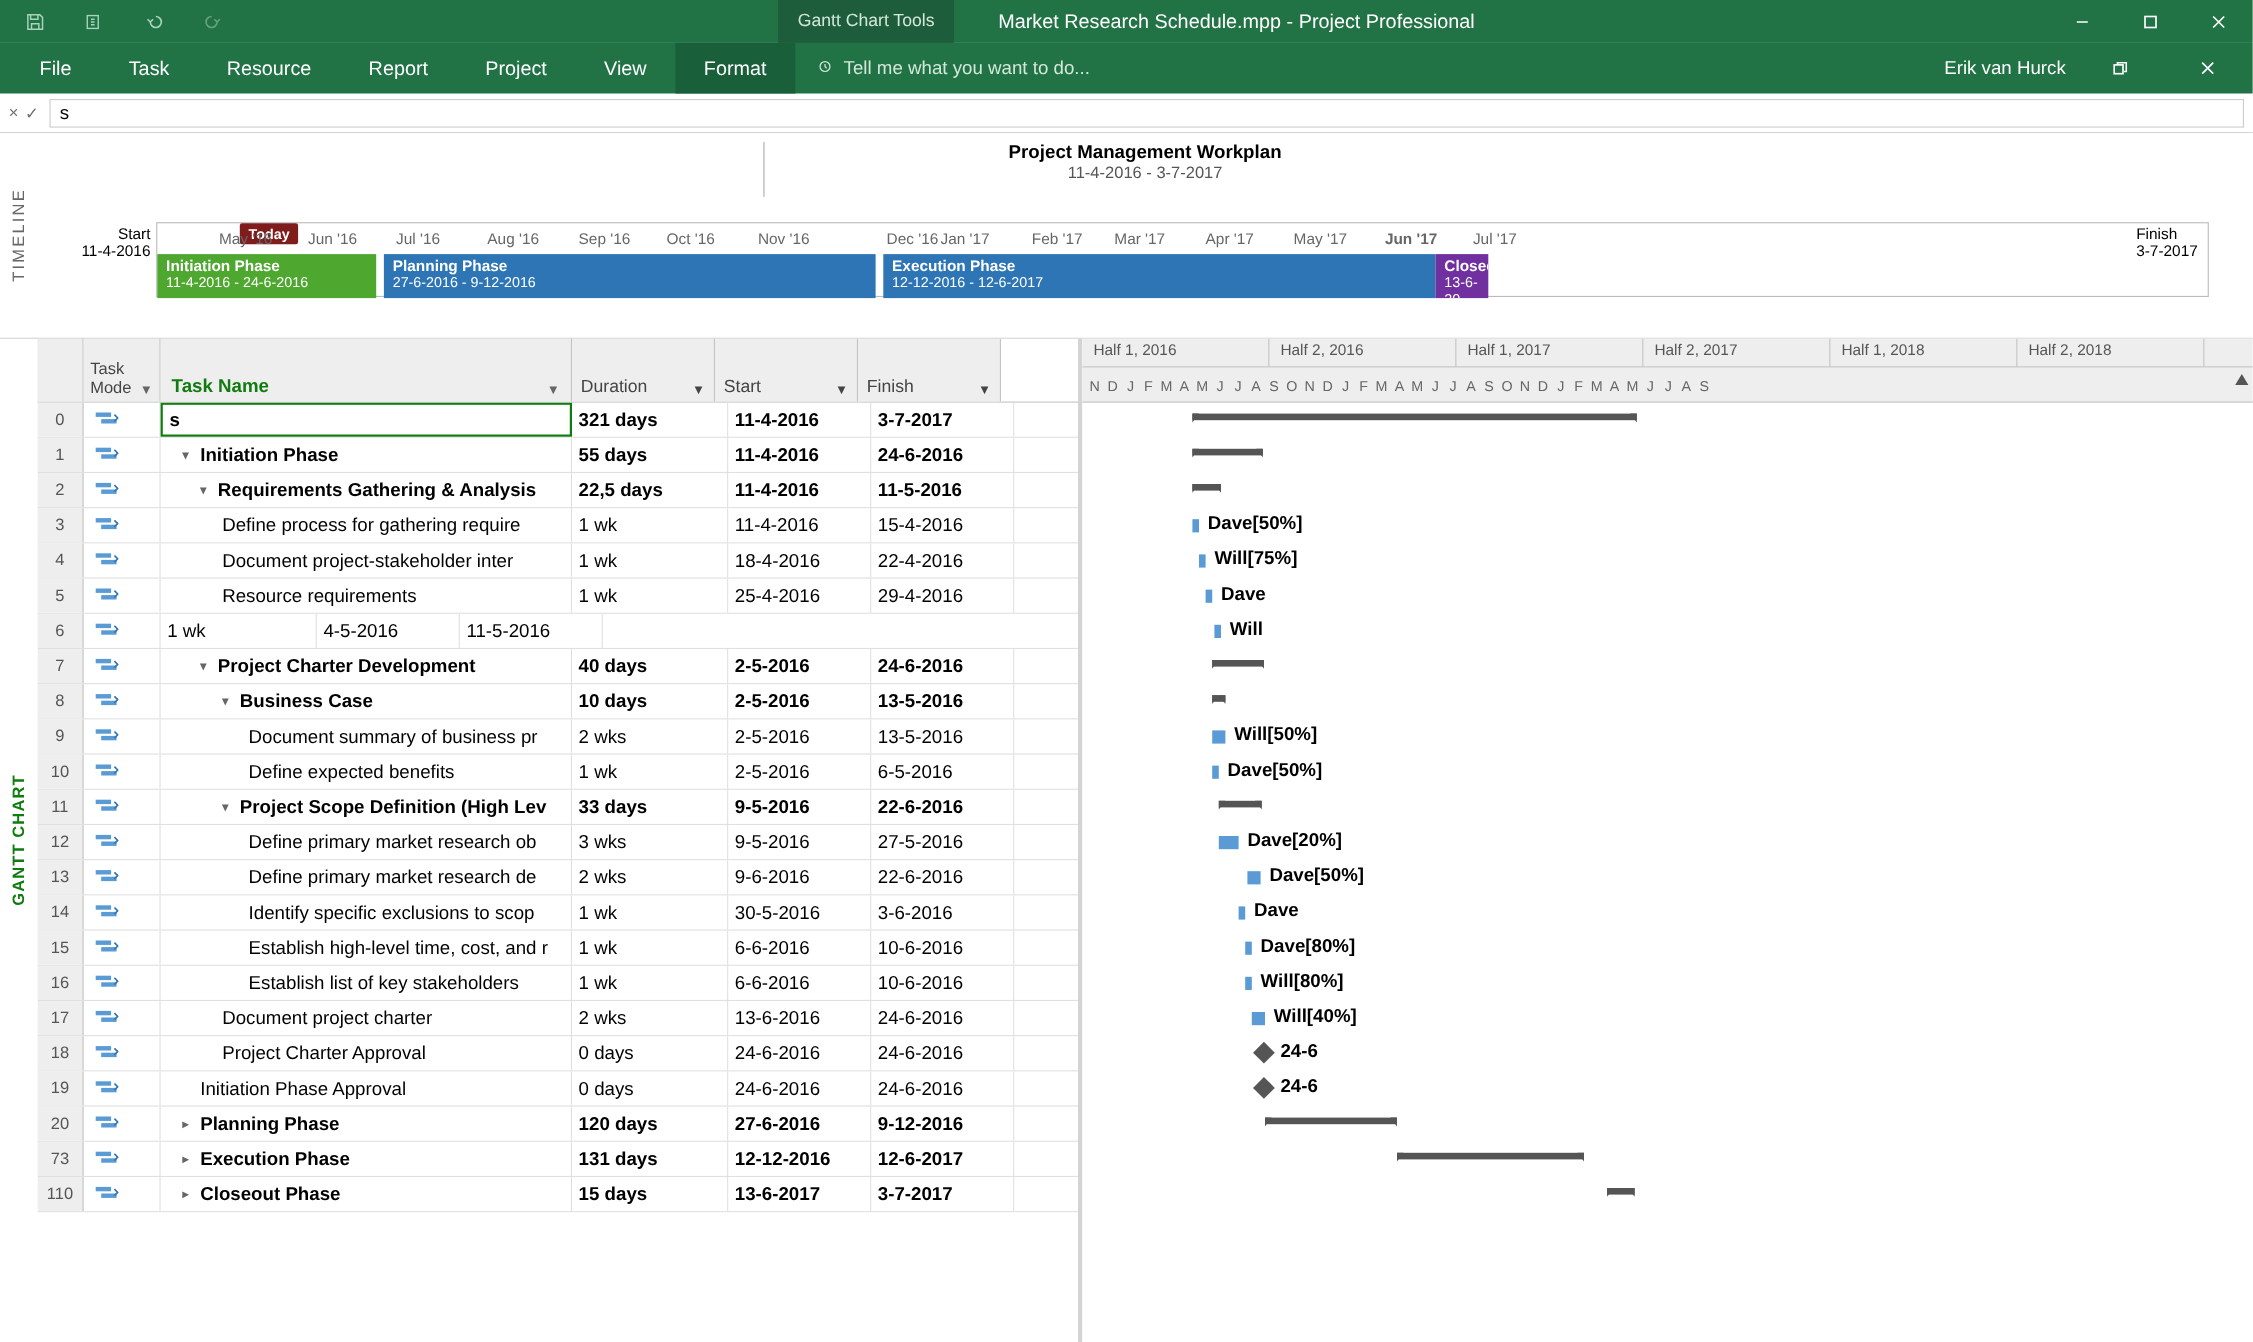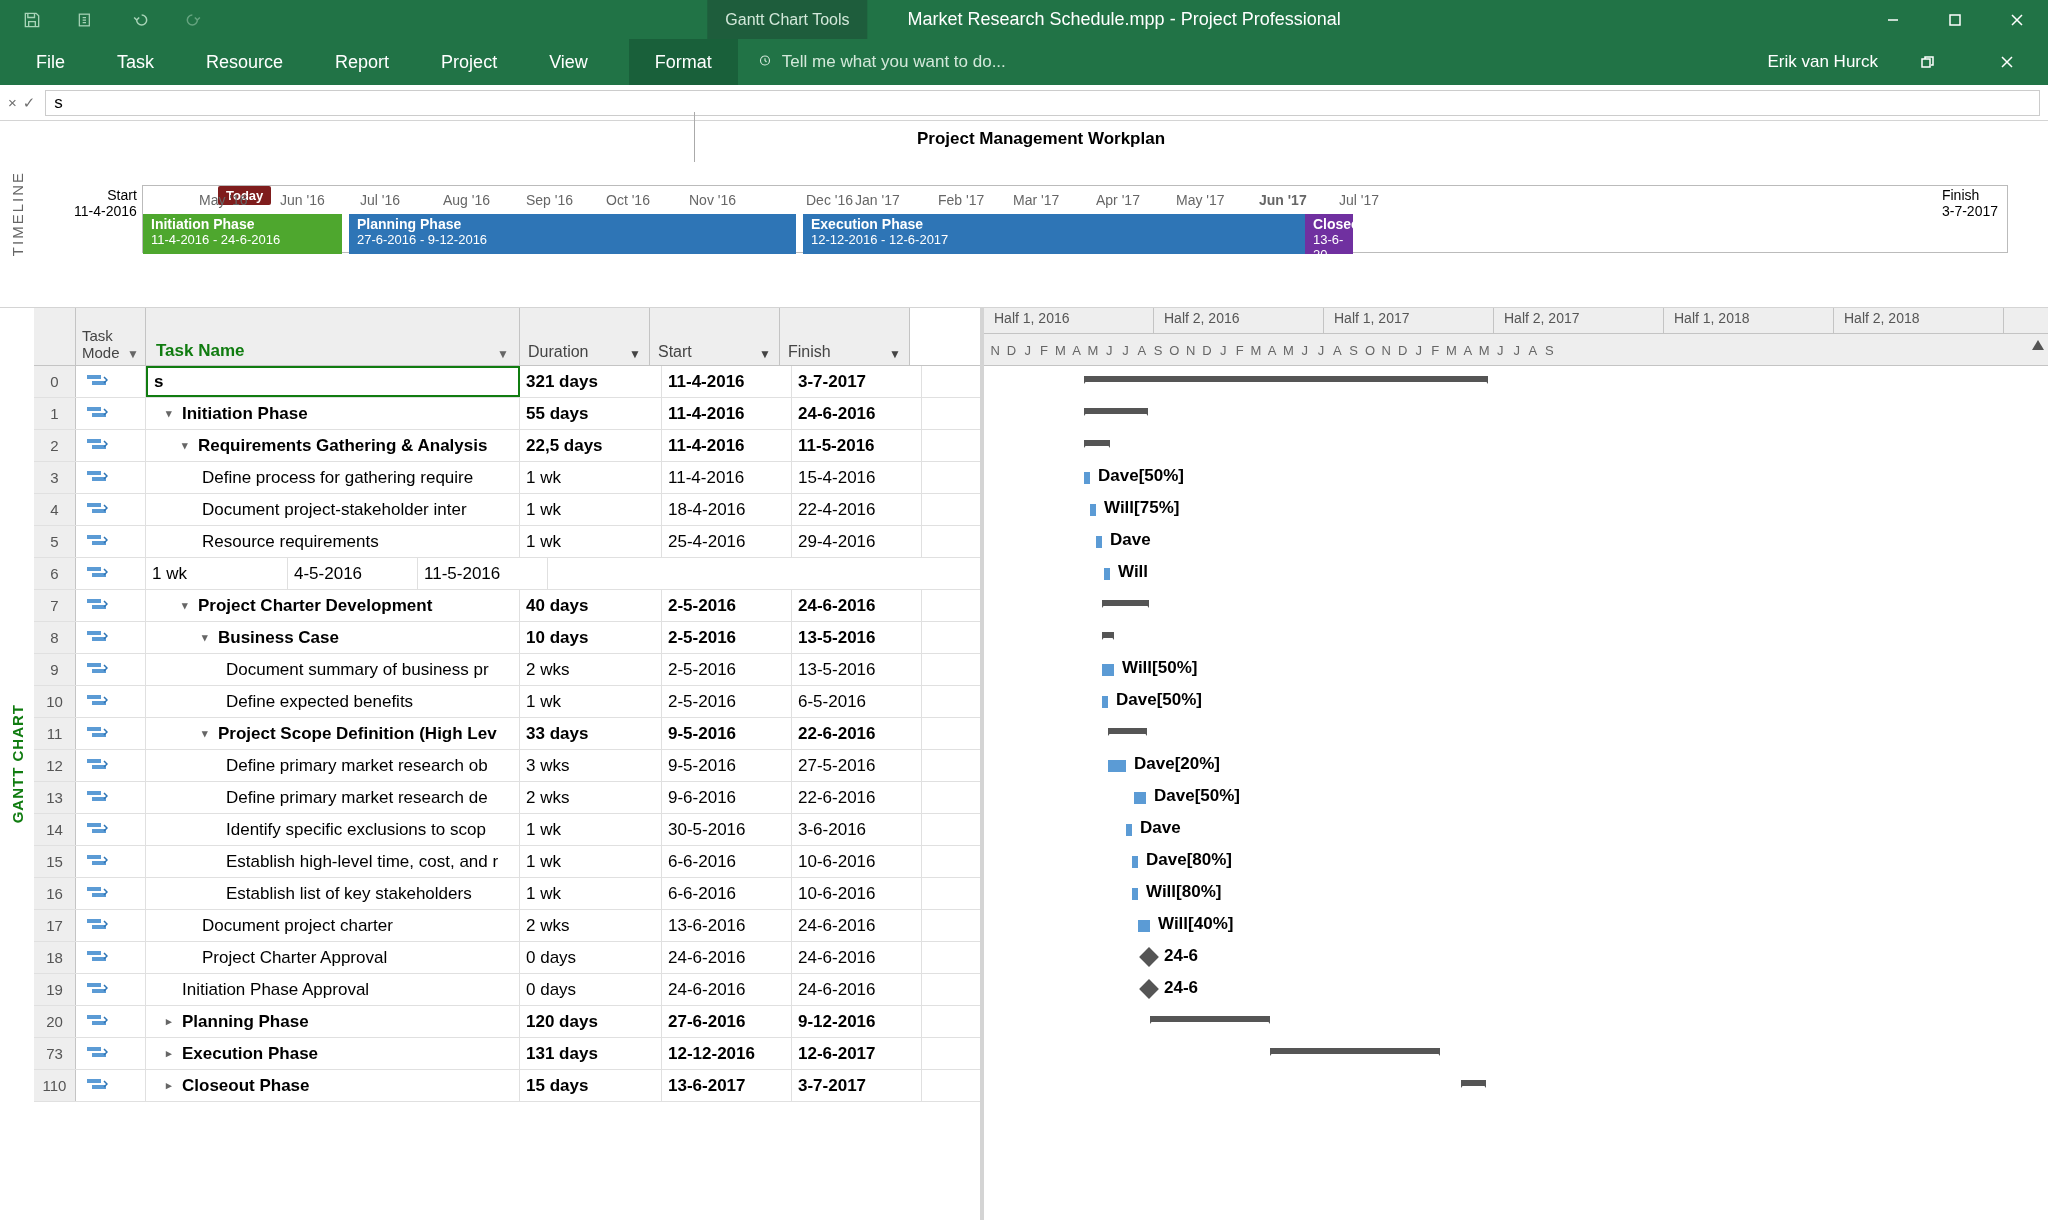--- a/index.html
+++ b/index.html
@@ -14,21 +14,21 @@
 .ctx-tab { background: #1e5d3c; padding: 8px 18px; height: 39px; display: flex; align-items: center; font-size: 16px; color: #d3e8da; }
 .doc-title { font-size: 18px; }
 .win-controls { position: absolute; right: 0; display: flex; height: 39px; }
 .win-btn { width: 62px; display: flex; align-items: center; justify-content: center; color: #fff; cursor: pointer; }
 .win-btn svg { width: 14px; height: 14px; stroke: #fff; stroke-width: 1.5; fill: none; }
 
 
 .ribbon { height: 46px; background: #217346; display: flex; align-items: stretch; color: #fff; padding-left: 10px; position: relative; }
 .ribbon-tab { padding: 0 26px; display: flex; align-items: center; font-size: 18px; cursor: pointer; }
 .ribbon-tab.file { background: transparent; }
-.ribbon-tab.active { background: #19603a; margin-left: 15px; }
+.ribbon-tab.active { background: #19603a; }
 .tellme { display: flex; align-items: center; gap: 8px; margin-left: 18px; color: #d3e8da; font-size: 17px; }
 .tellme svg { width: 18px; height: 18px; stroke: #d3e8da; fill: none; stroke-width: 1.5; }
 .ribbon-right { position: absolute; right: 0; display: flex; align-items: center; gap: 18px; padding-right: 10px; height: 46px; }
 .user-name { font-size: 17px; }
 
 
 .entrybar { height: 36px; background: #fff; border-bottom: 1px solid #d4d4d4; display: flex; align-items: center; padding: 0 8px; }
 .entrybar-btns { display: flex; gap: 6px; font-size: 15px; color: #6e6e6e; }
 .entrybar-input { flex: 1; border: 1px solid #ccc; height: 26px; margin-left: 10px; padding: 0 8px; font-size: 17px; }
 
@@ -199,20 +199,21 @@
   </div>
   <input class="entrybar-input" value="s" style="">
 </div>
 
 <div class="timeline-wrap">
   <div class="vert-label">
       <span>TIMELINE</span>
     </div>
   <div class="timeline-content">
     <div class="tl-title">Project Management Workplan</div>
+    <div class="tl-dates">11-4-2016 - 3-7-2017</div>
     <div class="tl-bar-area">
       <div class="tl-divider"></div>
       <div class="tl-start">
         <div>Start</div>
         <div>11-4-2016</div>
       </div>
       <div class="tl-track">
         <div class="today-marker">
           <div class="today-label">Today</div>
         </div>

